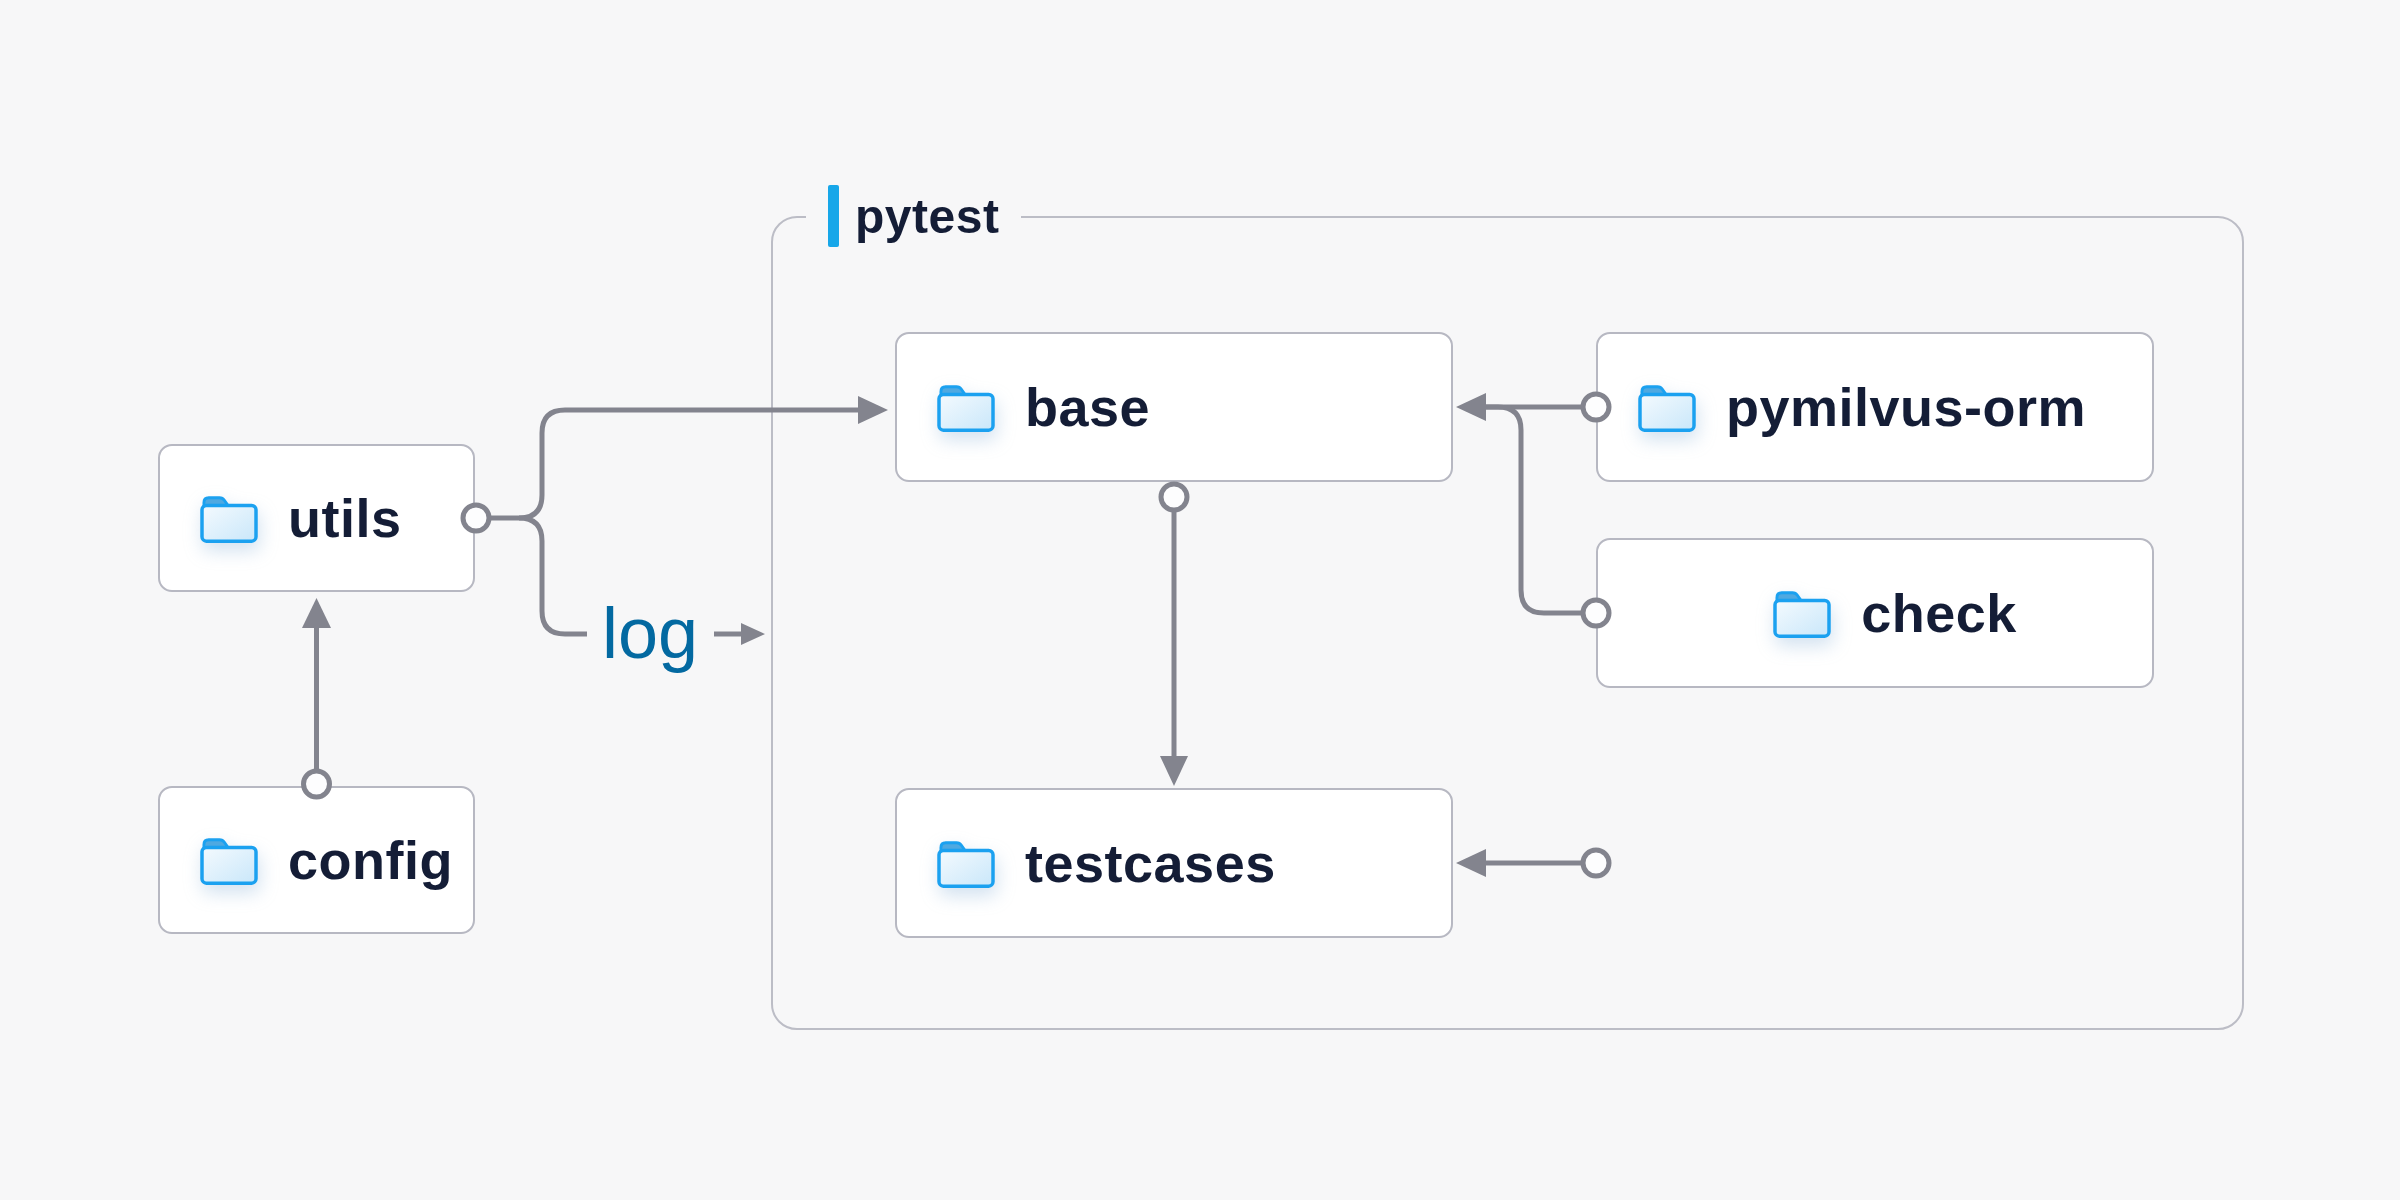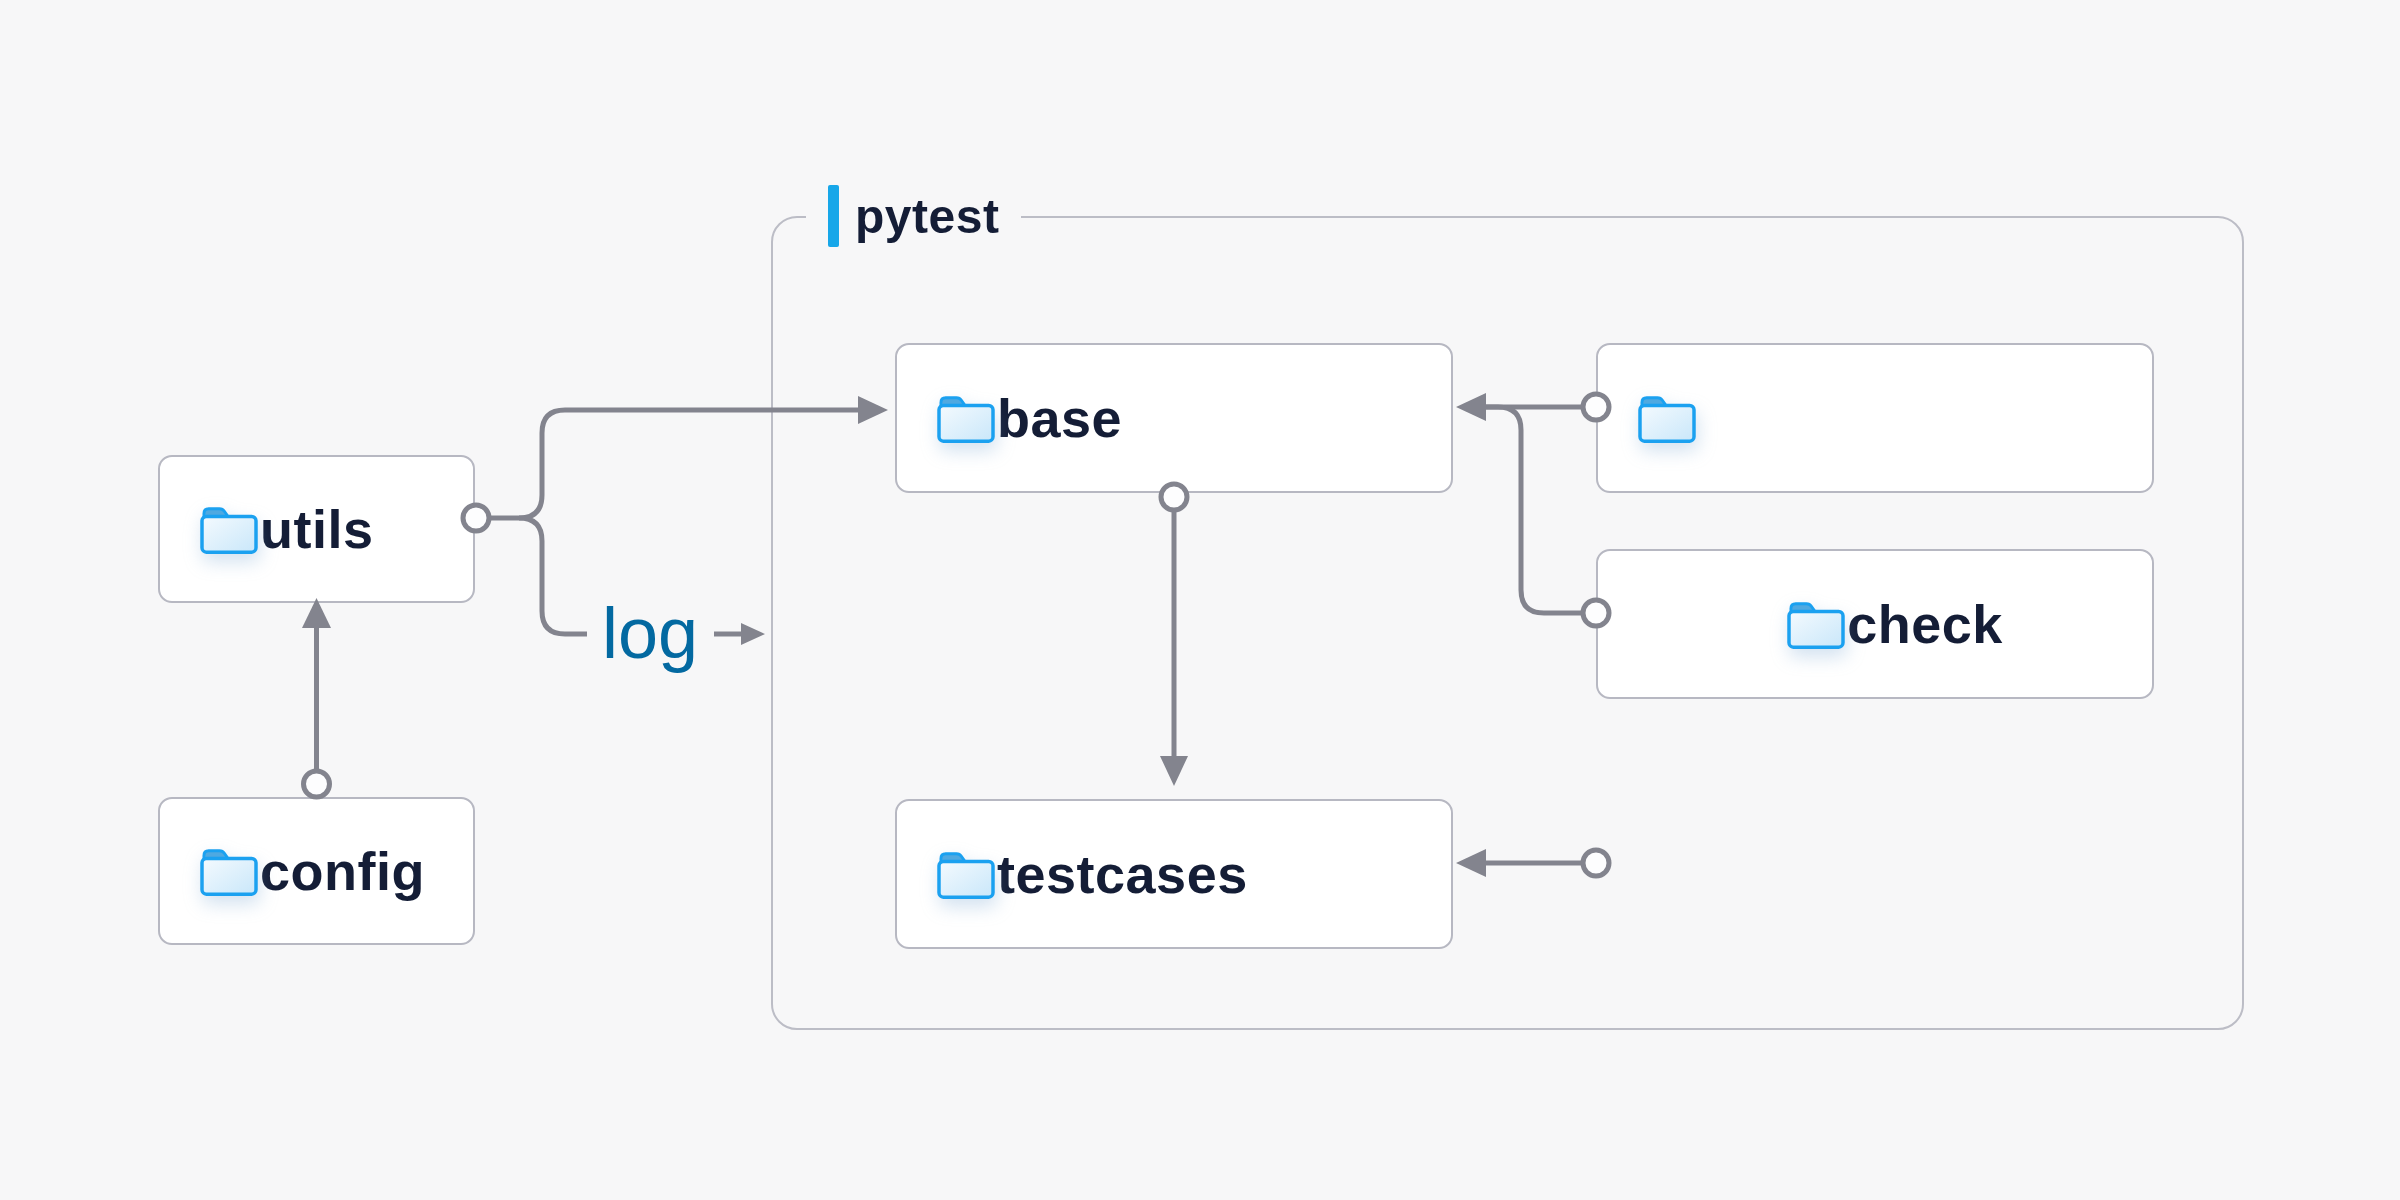--- a/index.html
+++ b/index.html
@@ -46,22 +46,22 @@
   
   .node {
     position: absolute;
     background: #ffffff;
     border: 2px solid #b7b8c2;
     border-radius: 14px;
     box-sizing: border-box;
     display: flex;
     align-items: center;
     padding-left: 38px;
+    gap: 28px;
     z-index: 2;
-    margin-top: 11px;
   }
   .node-label {
     font-size: 54px;
     font-weight: 700;
     color: #141d36;
     letter-spacing: 0.5px;
     white-space: nowrap;
   }
   .folder {
     width: 62px; height: 54px;
@@ -148,20 +148,21 @@
       <rect x="4" y="15" width="56" height="37" rx="4.5" fill="url(#folderGrad)" stroke="#1ba1f0" stroke-width="3.6"></rect>
     </svg>
     <span class="node-label">base</span>
   </div>
 
   <div class="node" id="n-pymilvus">
     <svg class="folder" viewBox="0 0 64 56">
       <path d="M6 21 L6 12 Q6 7 11 7 L22 7 Q25.5 7 27.4 9.8 L32.6 17.5 L32.6 21 Z" fill="#4fa9e1" stroke="#1ba1f0" stroke-width="3" stroke-linejoin="round"></path>
       <rect x="4" y="15" width="56" height="37" rx="4.5" fill="url(#folderGrad)" stroke="#1ba1f0" stroke-width="3.6"></rect>
     </svg>
+    <span class="node-label">pymilvus-orm</span>
   </div>
 
   <div class="node" id="n-check">
     <svg class="folder" viewBox="0 0 64 56">
       <path d="M6 21 L6 12 Q6 7 11 7 L22 7 Q25.5 7 27.4 9.8 L32.6 17.5 L32.6 21 Z" fill="#4fa9e1" stroke="#1ba1f0" stroke-width="3" stroke-linejoin="round"></path>
       <rect x="4" y="15" width="56" height="37" rx="4.5" fill="url(#folderGrad)" stroke="#1ba1f0" stroke-width="3.6"></rect>
     </svg>
     <span class="node-label">check</span>
   </div>
 

